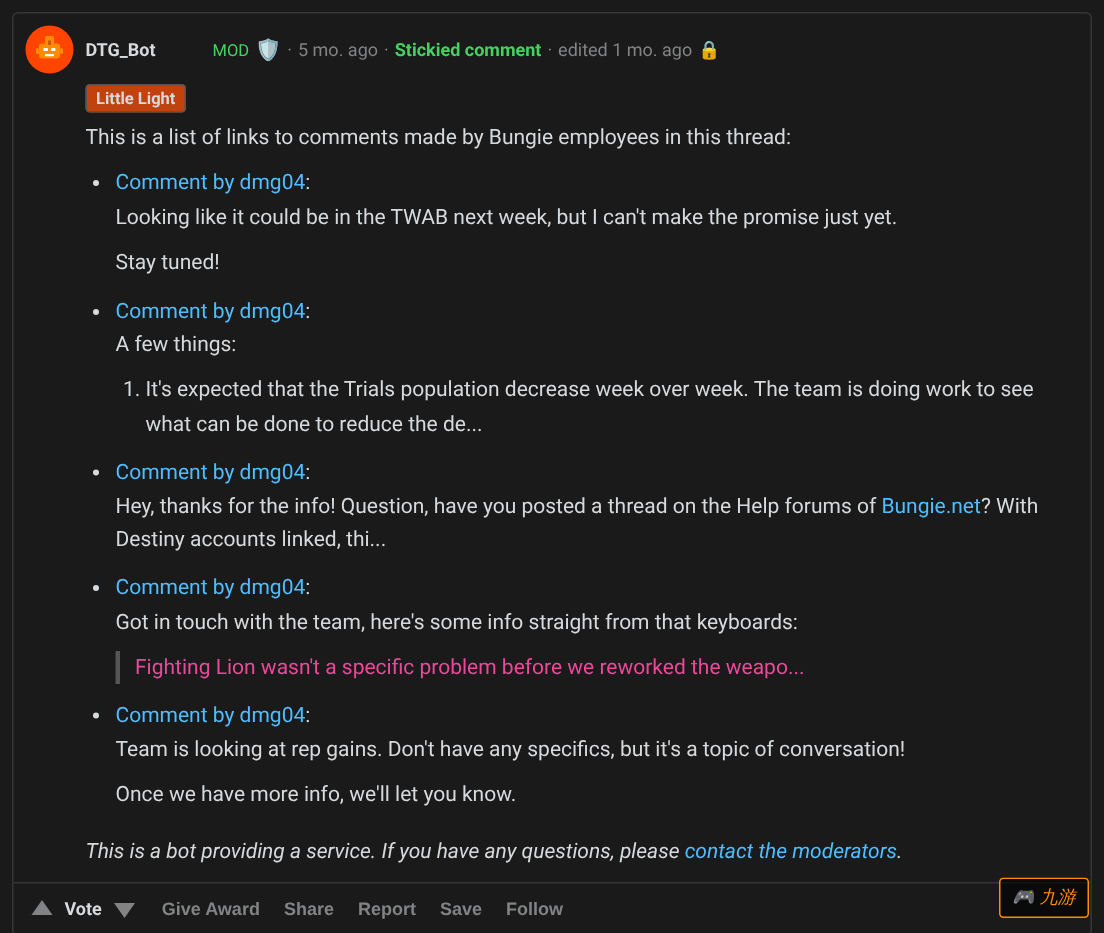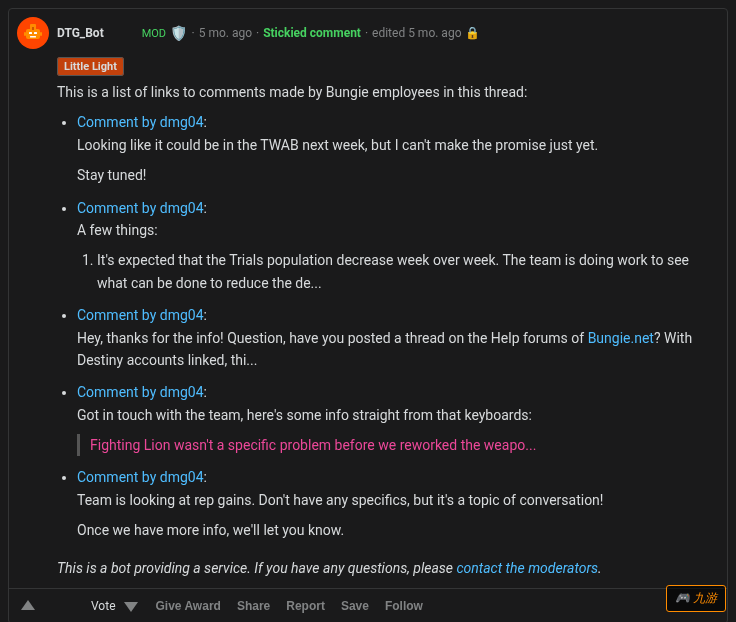--- a/index.html
+++ b/index.html
@@ -157,22 +157,21 @@
       color: #818384;
       cursor: pointer;
       font-size: 18px;
       padding: 2px;
       display: flex;
       align-items: center;
     }
     .vote-label {
       color: #d7dadc;
       font-size: 12px;
-      font-weight: normal;
-      margin-left: 48px;
+      font-weight: bold;
     }
     .action-btn {
       background: none;
       border: none;
       color: #818384;
       cursor: pointer;
       font-size: 12px;
       font-weight: bold;
       padding: 4px 6px;
       border-radius: 2px;
@@ -213,21 +212,21 @@
     </div>
     <div class="header-info">
       <span class="username">DTG_Bot</span>
       <span class="mod-badge">MOD</span>
       <span class="shield-icon">🛡️</span>
       <span class="dot-sep">·</span>
       <span class="meta-text">5 mo. ago</span>
       <span class="dot-sep">·</span>
       <span class="stickied-badge">Stickied comment</span>
       <span class="dot-sep">·</span>
-      <span class="meta-text">edited 5 mo. ago</span>
+      <span class="meta-text">edited 1 mo. ago</span>
       <span class="lock-icon">🔒</span>
     </div>
   </div>
 
   <div style="padding: 0 8px 8px 48px;">
     <span class="flair">Little Light</span>
   </div>
 
   <div class="post-content">
     <p>This is a list of links to comments made by Bungie employees in this thread:</p>

